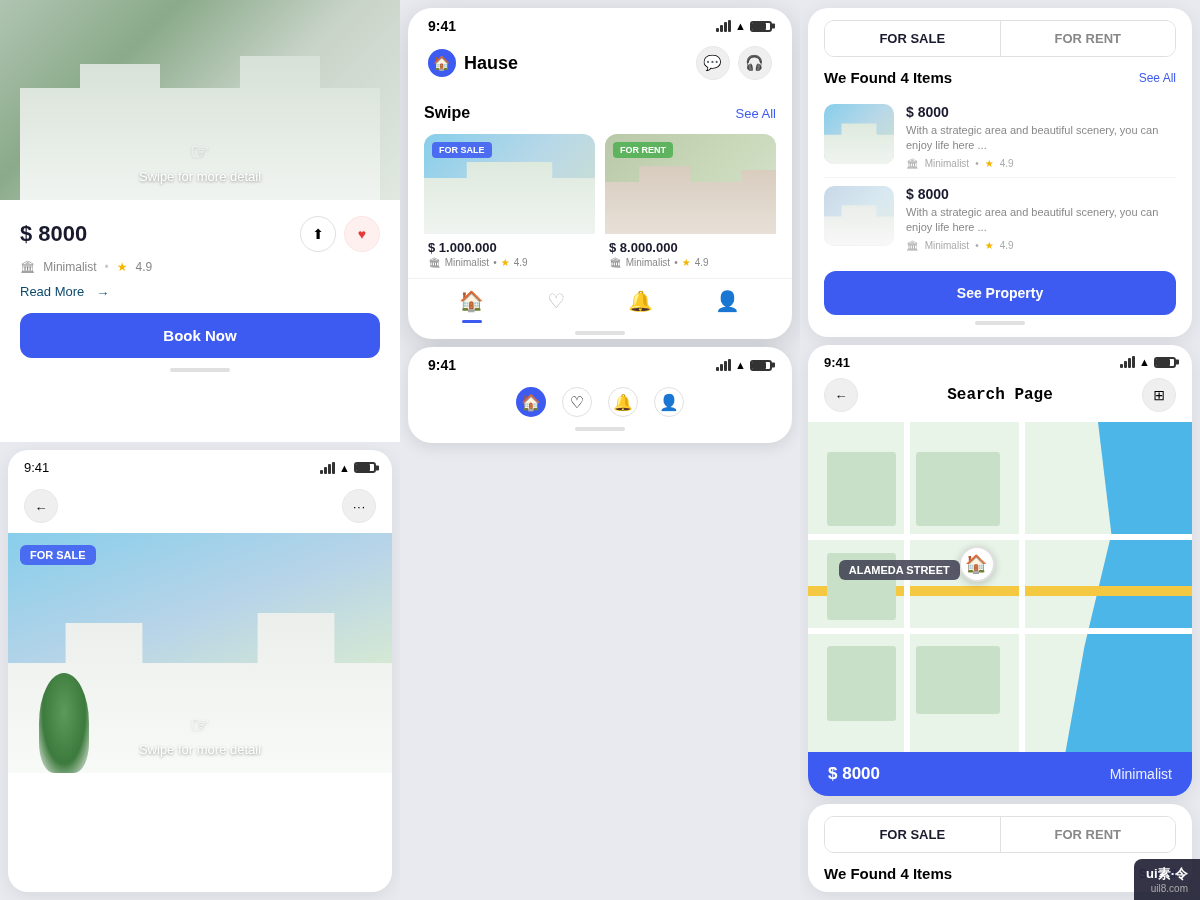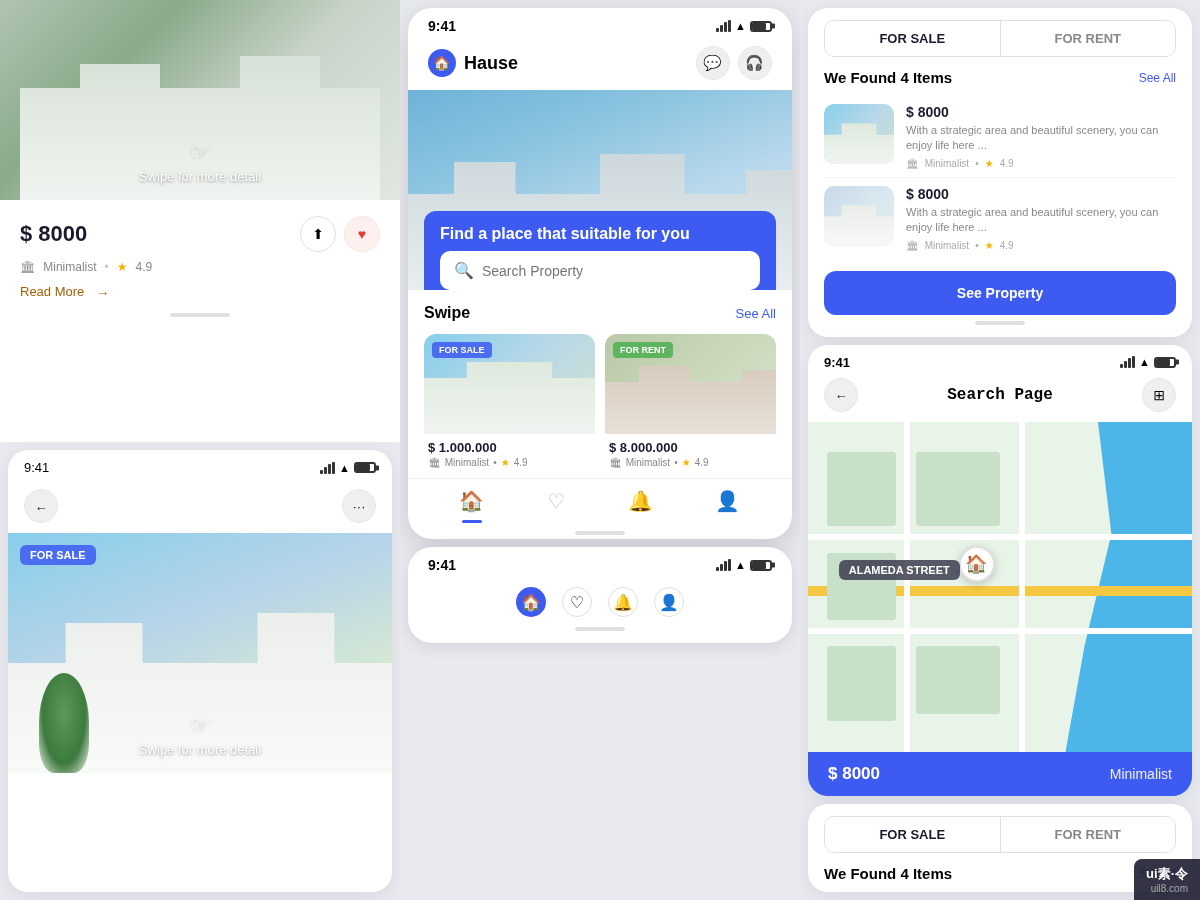--- a/index.html
+++ b/index.html
@@ -116,21 +116,21 @@
     .meta-dot { color: #ccc; }
     .star-icon { color: #f4b400; }
 
     .desc-text {
       font-size: 13px;
       color: #666;
       line-height: 1.5;
       margin-bottom: 10px;
     }
     .read-more {
-      color: #a16207;
+      color: #0c4a6e;
       font-size: 13px;
       font-weight: 500;
       display: flex;
       align-items: center;
       gap: 12px;
       cursor: pointer;
       margin-bottom: 14px;
     }
     .book-btn {
       width: 100%;
@@ -821,20 +821,21 @@
         <span>🏛</span>
         <span>Minimalist</span>
         <span class="meta-dot">•</span>
         <span class="star-icon">★</span>
         <span>4.9</span>
       </div>
       <div class="read-more">
         <span>Read More</span>
         <span>→</span>
       </div>
+      <button class="book-btn">Book Now</button>
       <div class="scroll-indicator"></div>
     </div>
   </div>
 
   <div class="left-bottom">
     <div class="detail-status-bar">
       <span>9:41</span>
       <div class="status-icons">
         <div class="signal">
           <span></span>
@@ -888,30 +889,20 @@
       <div class="app-logo">
         <div class="logo-icon">🏠</div>
         <span class="logo-name">Hause</span>
       </div>
       <div class="header-icons">
         <button class="header-icon-btn">💬</button>
         <button class="header-icon-btn">🎧</button>
       </div>
     </div>
 
-    <div class="hero-image">
-      <div class="hero-building"></div>
-      <div class="search-overlay">
-        <div class="search-title">Find a place that suitable for you</div>
-        <div class="search-input-row">
-          <span>🔍</span>
-          <input type="text" placeholder="Search Property" style="">
-        </div>
-      </div>
-    </div>
 
     <div class="nearby-section">
       <div class="section-header">
         <span class="section-title">Swipe</span>
         <span class="see-all">See All</span>
       </div>
       <div class="nearby-grid">
 
         <div class="nearby-card">
           <div class="nearby-image">

